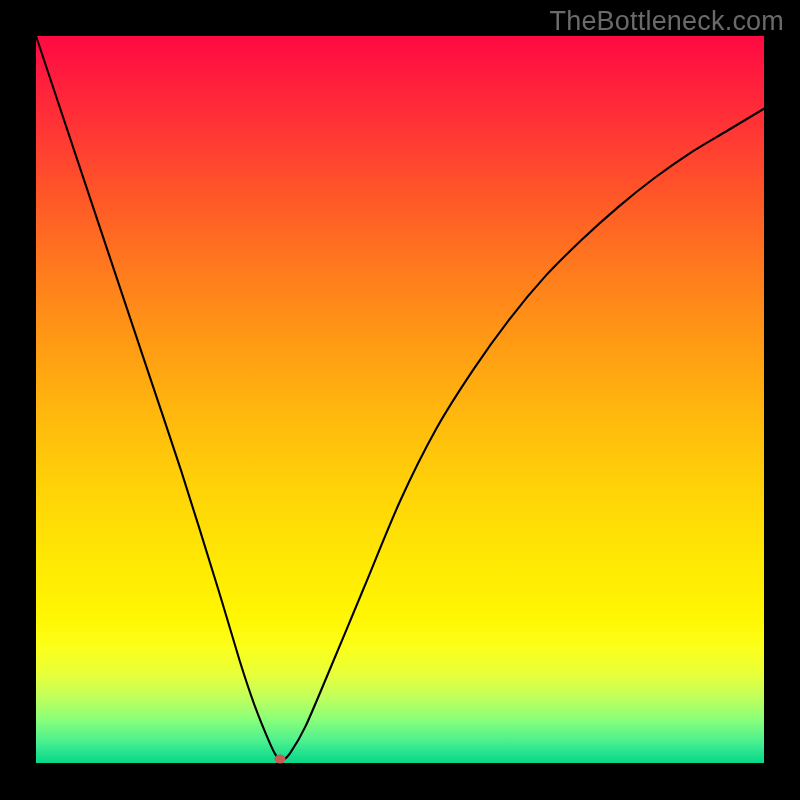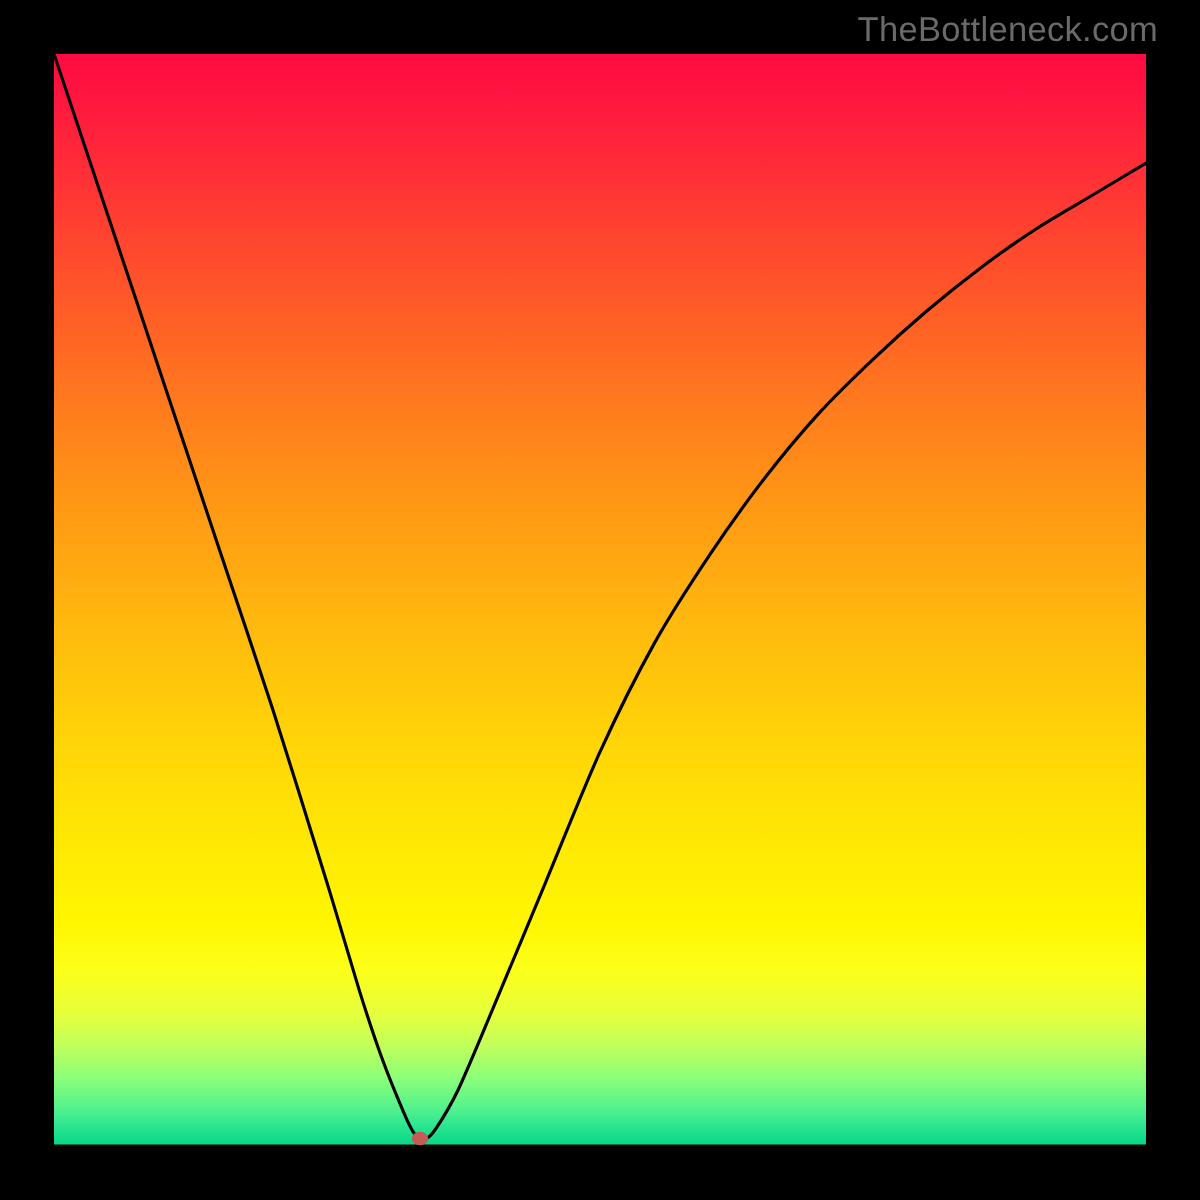--- a/index.html
+++ b/index.html
@@ -13,23 +13,23 @@
   }
   .frame {
     position: relative;
     width: 800px;
     height: 800px;
     background: #000;
   }
   .watermark {
     position: absolute;
     top: 6px;
-    right: 28px;
+    right: 16px;
     color: #6a6a6a;
-    font-size: 23px;
+    font-size: 27px;
     font-weight: 400;
     letter-spacing: 0.2px;
     z-index: 30;
     user-select: none;
   }
   .plot-area {
     position: absolute;
     left: 36px;
     top: 36px;
     width: 728px;

